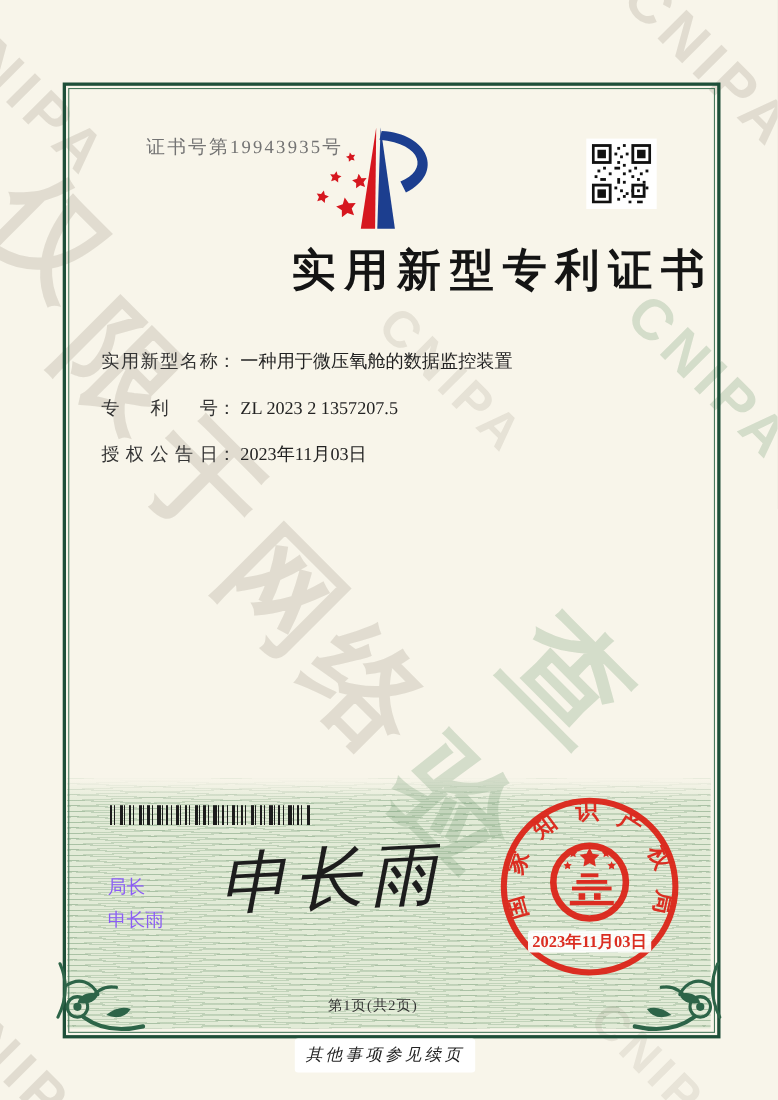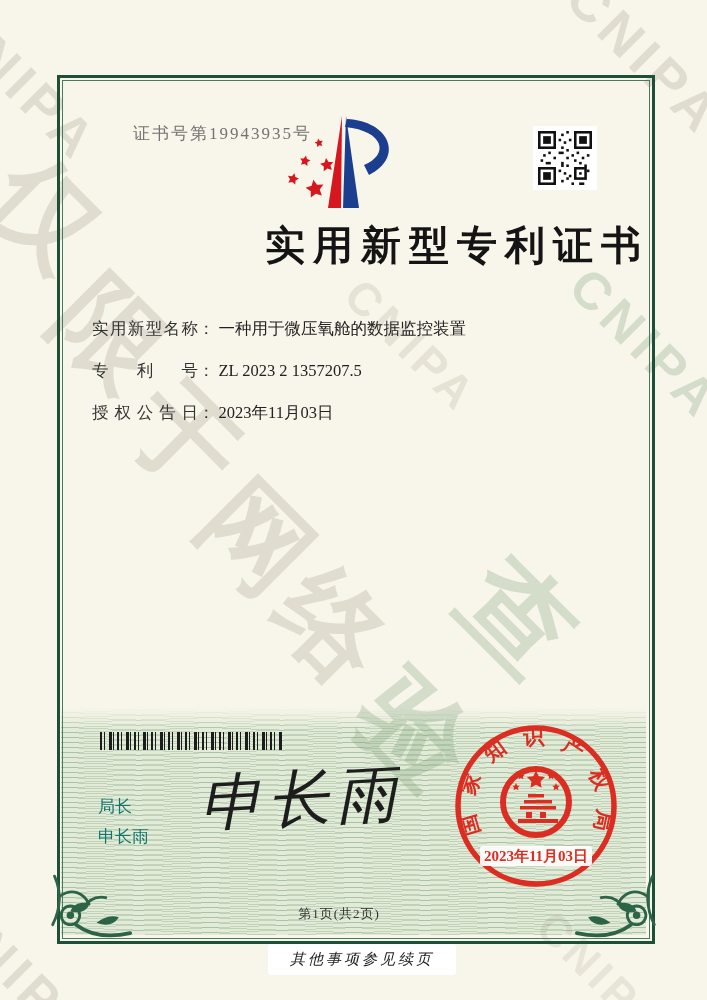--- a/index.html
+++ b/index.html
@@ -50,32 +50,32 @@
 
   
   .barcode{position:absolute;left:100px;top:732px;width:182px;height:18px;z-index:4;
            background:repeating-linear-gradient(90deg,
              #1c1c1c 0 2px, transparent 2px 4px,
              #1c1c1c 4px 5px, transparent 5px 9px,
              #1c1c1c 9px 12px, transparent 12px 13px,
              #1c1c1c 13px 14px, transparent 14px 17px);}
   .officer{position:absolute;left:98px;top:792px;z-index:4;
            font-family:"Liberation Sans","DejaVu Sans",sans-serif;
-           font-size:17px;color:#0f766e;line-height:30px;}
+           font-size:17px;color:#8b5cf6;line-height:30px;}
   .signature{position:absolute;left:200px;top:748px;width:200px;height:100px;z-index:4;}
   .seal{position:absolute;left:450px;top:720px;width:172px;height:172px;z-index:5;opacity:0.93;}
   .page-info{position:absolute;left:57px;top:905px;width:564px;z-index:3;text-align:center;
              font-size:13px;color:#333;letter-spacing:1px;}
 
   .ornament{position:absolute;z-index:3;width:84px;height:76px;}
   .orn-left{left:48px;top:868px;}
   .orn-right{left:575px;top:868px;transform:scaleX(-1);}
 
   .footer-note{position:absolute;left:268px;top:944px;z-index:2;background:#ffffff;
-               border-radius:3px;padding:6px 22px;font-style:italic;font-size:15px;
+               border-radius:3px;padding:6px 10px;font-style:italic;font-size:15px;
                color:#222;letter-spacing:3px;white-space:nowrap;}
 </style>
 </head>
 <body>
 
 <div class="page">
 
   <div class="band">
     <div class="band-fade"></div>
   </div>

